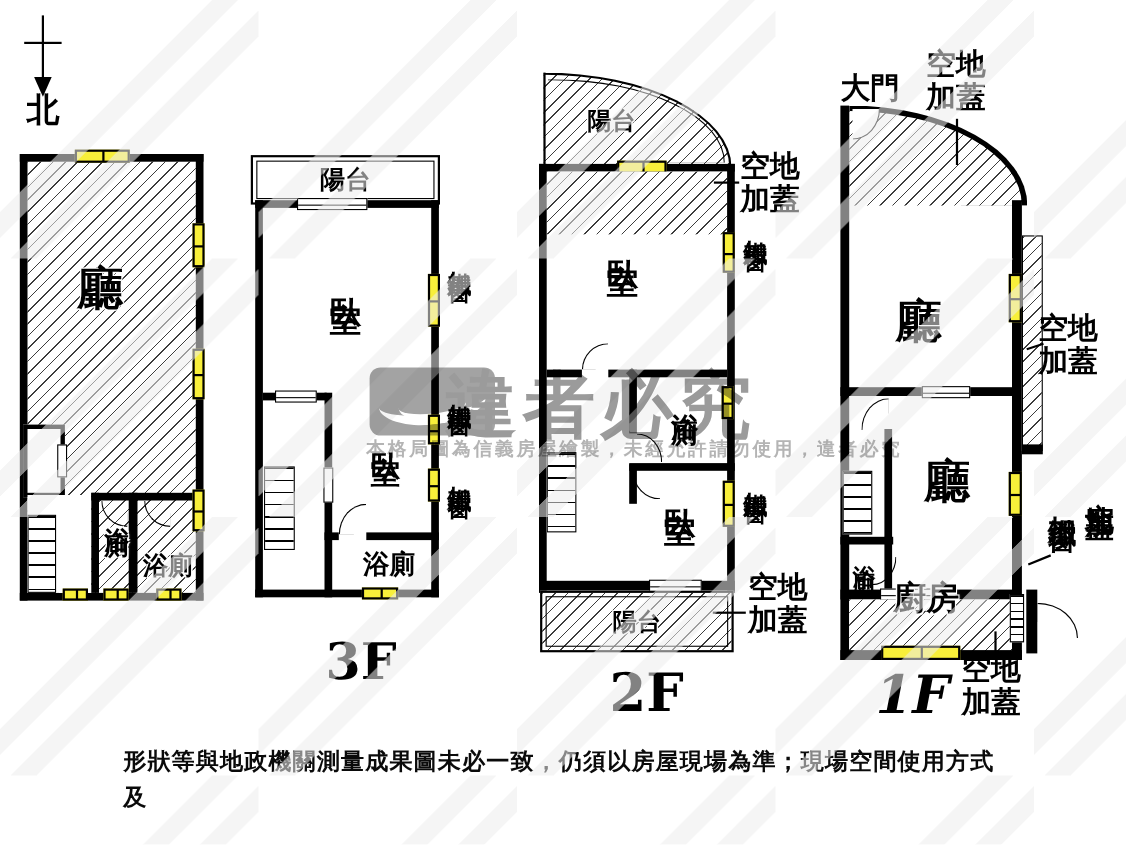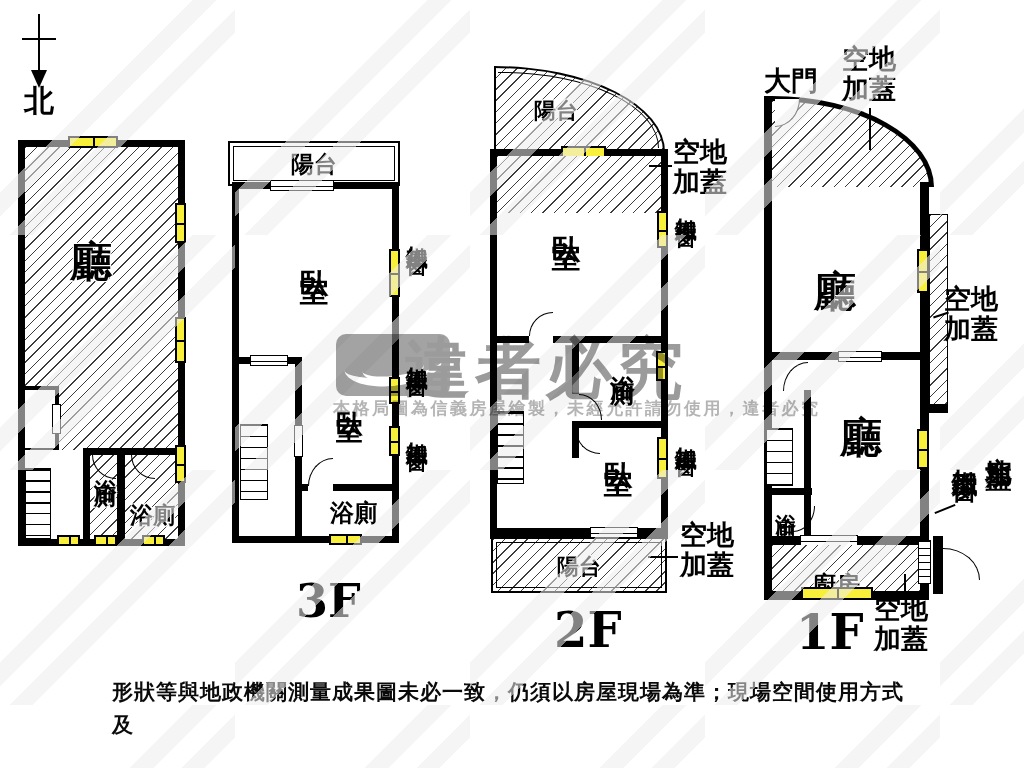--- a/index.html
+++ b/index.html
@@ -191,29 +191,29 @@
   <div class="lbl vtext" style="left:984px;top:436px;font-size:26px;height:128px;">空地加蓋</div>
   <div class="ptr" style="left:934px;top:508px;width:22px;height:2px;transform:rotate(-22deg);"></div>
   <div class="stairs" style="left:766px;top:428px;width:27px;height:58px;"></div>
   <div class="wall" style="left:764px;top:488px;width:48px;height:7px;"></div>
   <div class="wall" style="left:804px;top:488px;width:7px;height:50px;"></div>
   <div class="lbl vtext halo" style="left:774px;top:497px;font-size:21px;height:46px;">浴廁</div>
   <div class="arc" style="left:793px;top:506px;width:22px;height:26px;border-right:1.5px solid #000;border-bottom:1.5px solid #000;border-bottom-right-radius:100% 100%;"></div>
   <div class="wall" style="left:764px;top:536px;width:162px;height:9px;"></div>
   <div class="wwin h" style="left:800px;top:535px;width:58px;height:11px;"></div>
   <div class="hatch" style="left:772px;top:545px;width:148px;height:47px;"></div>
-  <div class="lbl halo" style="left:812px;top:572px;font-size:24px;">廚房</div>
+  <div class="lbl halo" style="left:812px;top:528px;font-size:30px;">廚房</div>
   <div class="wall" style="left:764px;top:591px;width:165px;height:9px;"></div>
   <div class="win h" style="left:801px;top:587px;width:72px;height:13px;"></div>
   <div class="grille" style="left:918px;top:540px;width:13px;height:44px;"></div>
   <div class="wall" style="left:933px;top:536px;width:10px;height:58px;"></div>
   <div class="arc" style="left:943px;top:548px;width:37px;height:32px;border-top:1.5px solid #000;border-right:1.5px solid #000;border-top-right-radius:100% 100%;"></div>
   <div class="ptr" style="left:904px;top:574px;width:2px;height:20px;"></div>
   <div class="lbl" style="left:874px;top:594px;width:66px;font-size:27px;">空地加蓋</div>
-  <div class="floor-lbl" style="left:796px;top:604px;font-size:48px;">1F</div>
+  <div class="floor-lbl" style="left:796px;top:604px;font-size:48px;font-style:italic;">1F</div>
 
   <div id="disclaimer">
     <div>形狀等與地政機關測量成果圖未必一致，仍須以房屋現場為準；現場空間使用方式及</div>
 
   </div>
 
   <div id="tiles"></div>
 
   <div id="watermark">
     <div id="wm-logo">

